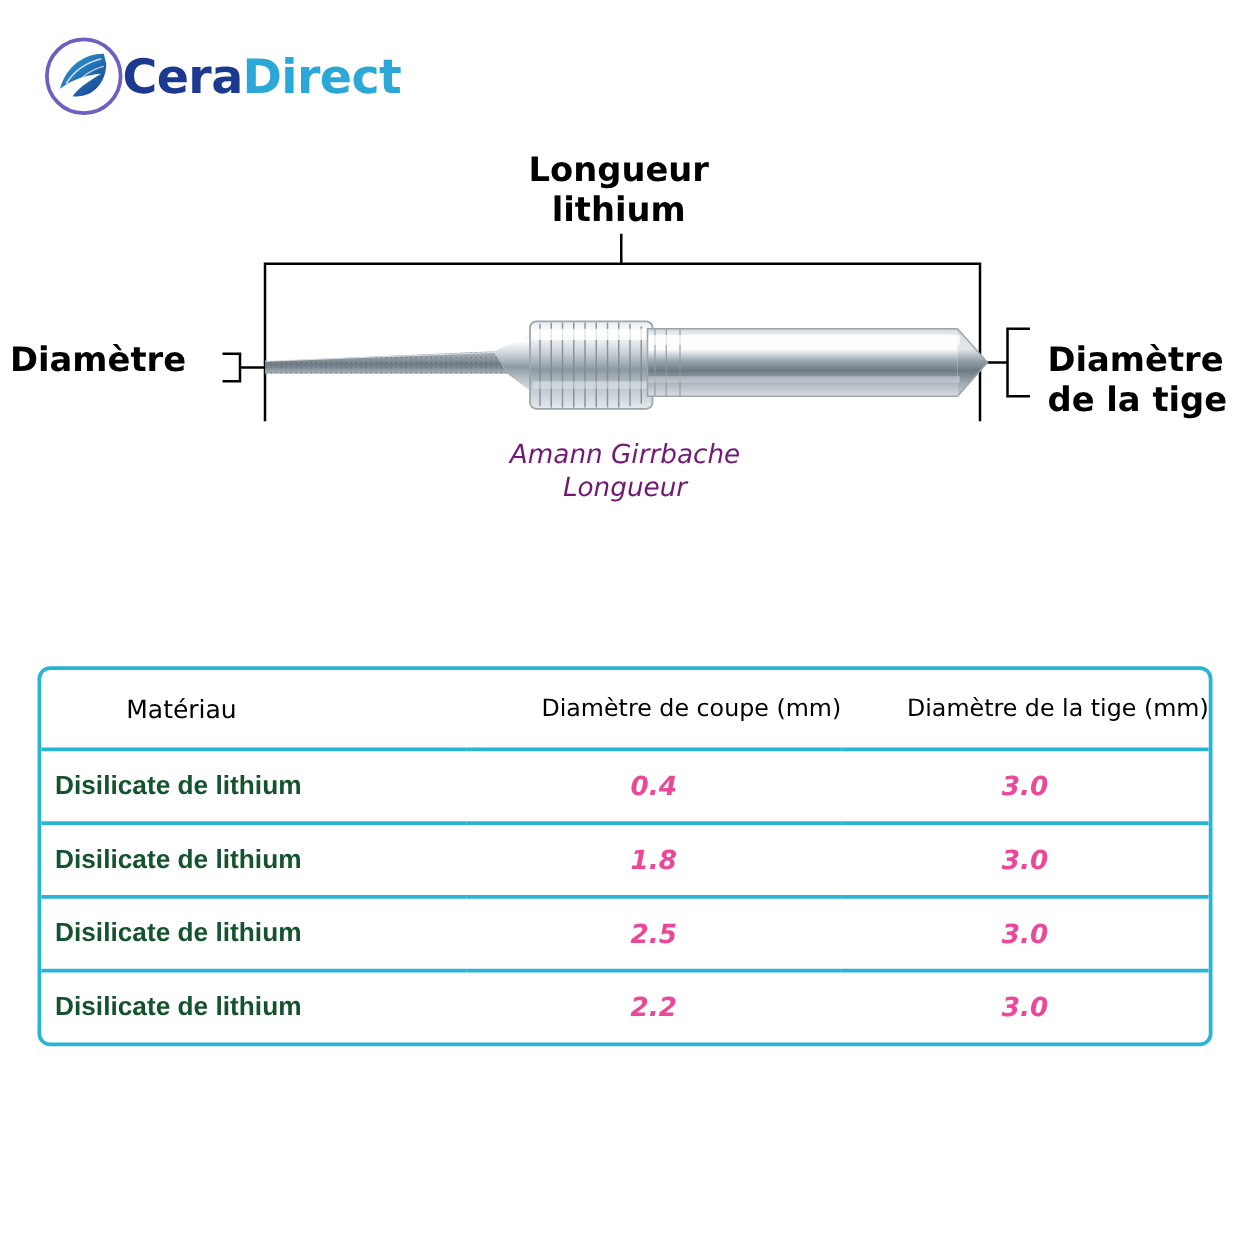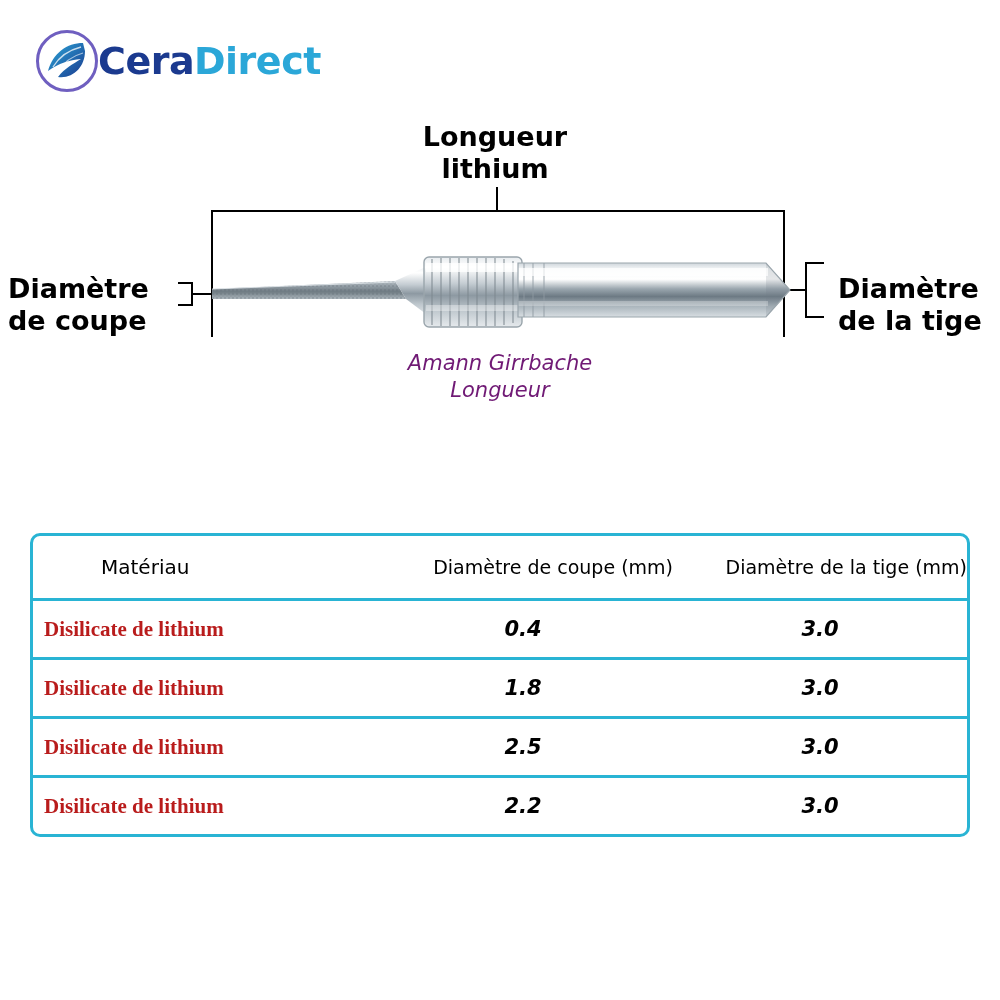--- a/index.html
+++ b/index.html
@@ -129,32 +129,32 @@
     font-size: 19px;
     color: #000000;
     height: 62px;
   }
   thead th.c0 { text-align: left; padding-left: 68px; font-size: 20px; }
   thead th.c1, thead th.c2 { text-align: right; }
 
   tbody td.c0 {
     text-align: left;
     padding-left: 11px;
-    font-family: Liberation Serif, serif;
+    font-family: Liberation Sans, sans-serif;
     font-weight: bold;
     font-size: 21px;
-    color: #b91c1c;
+    color: #14532d;
   }
   tbody td.c1, tbody td.c2 {
     text-align: center;
     font-family: "DejaVu Sans", sans-serif;
     font-style: italic;
     font-weight: bold;
     font-size: 21px;
-    color: #000000;
+    color: #ec4899;
   }
 
   col.w0 { width: 340px; }
   col.w1 { width: 300px; }
   col.w2 { width: 294px; }
 </style>
 </head>
 <body>
 
 <div id="page">
@@ -265,21 +265,20 @@
       <path d="M518 158 L766 158 L790 185 L766 212 L518 212 Z" fill="none" stroke="#9aa5ac" stroke-width="1.2"></path>
     </svg>
 
     <div class="lbl" id="label-total">
       <span>Longueur</span><br>
       <span>lithium</span>
     </div>
 
     <div class="lbl" id="label-cut">
       <span>Diamètre</span><br>
-      <span>de coupe</span>
     </div>
 
     <div class="lbl" id="label-shank">
       <span>Diamètre</span><br>
       <span>de la tige</span>
     </div>
 
     <div id="caption">
       <span>Amann Girrbache</span><br>
       <span>Longueur</span>

